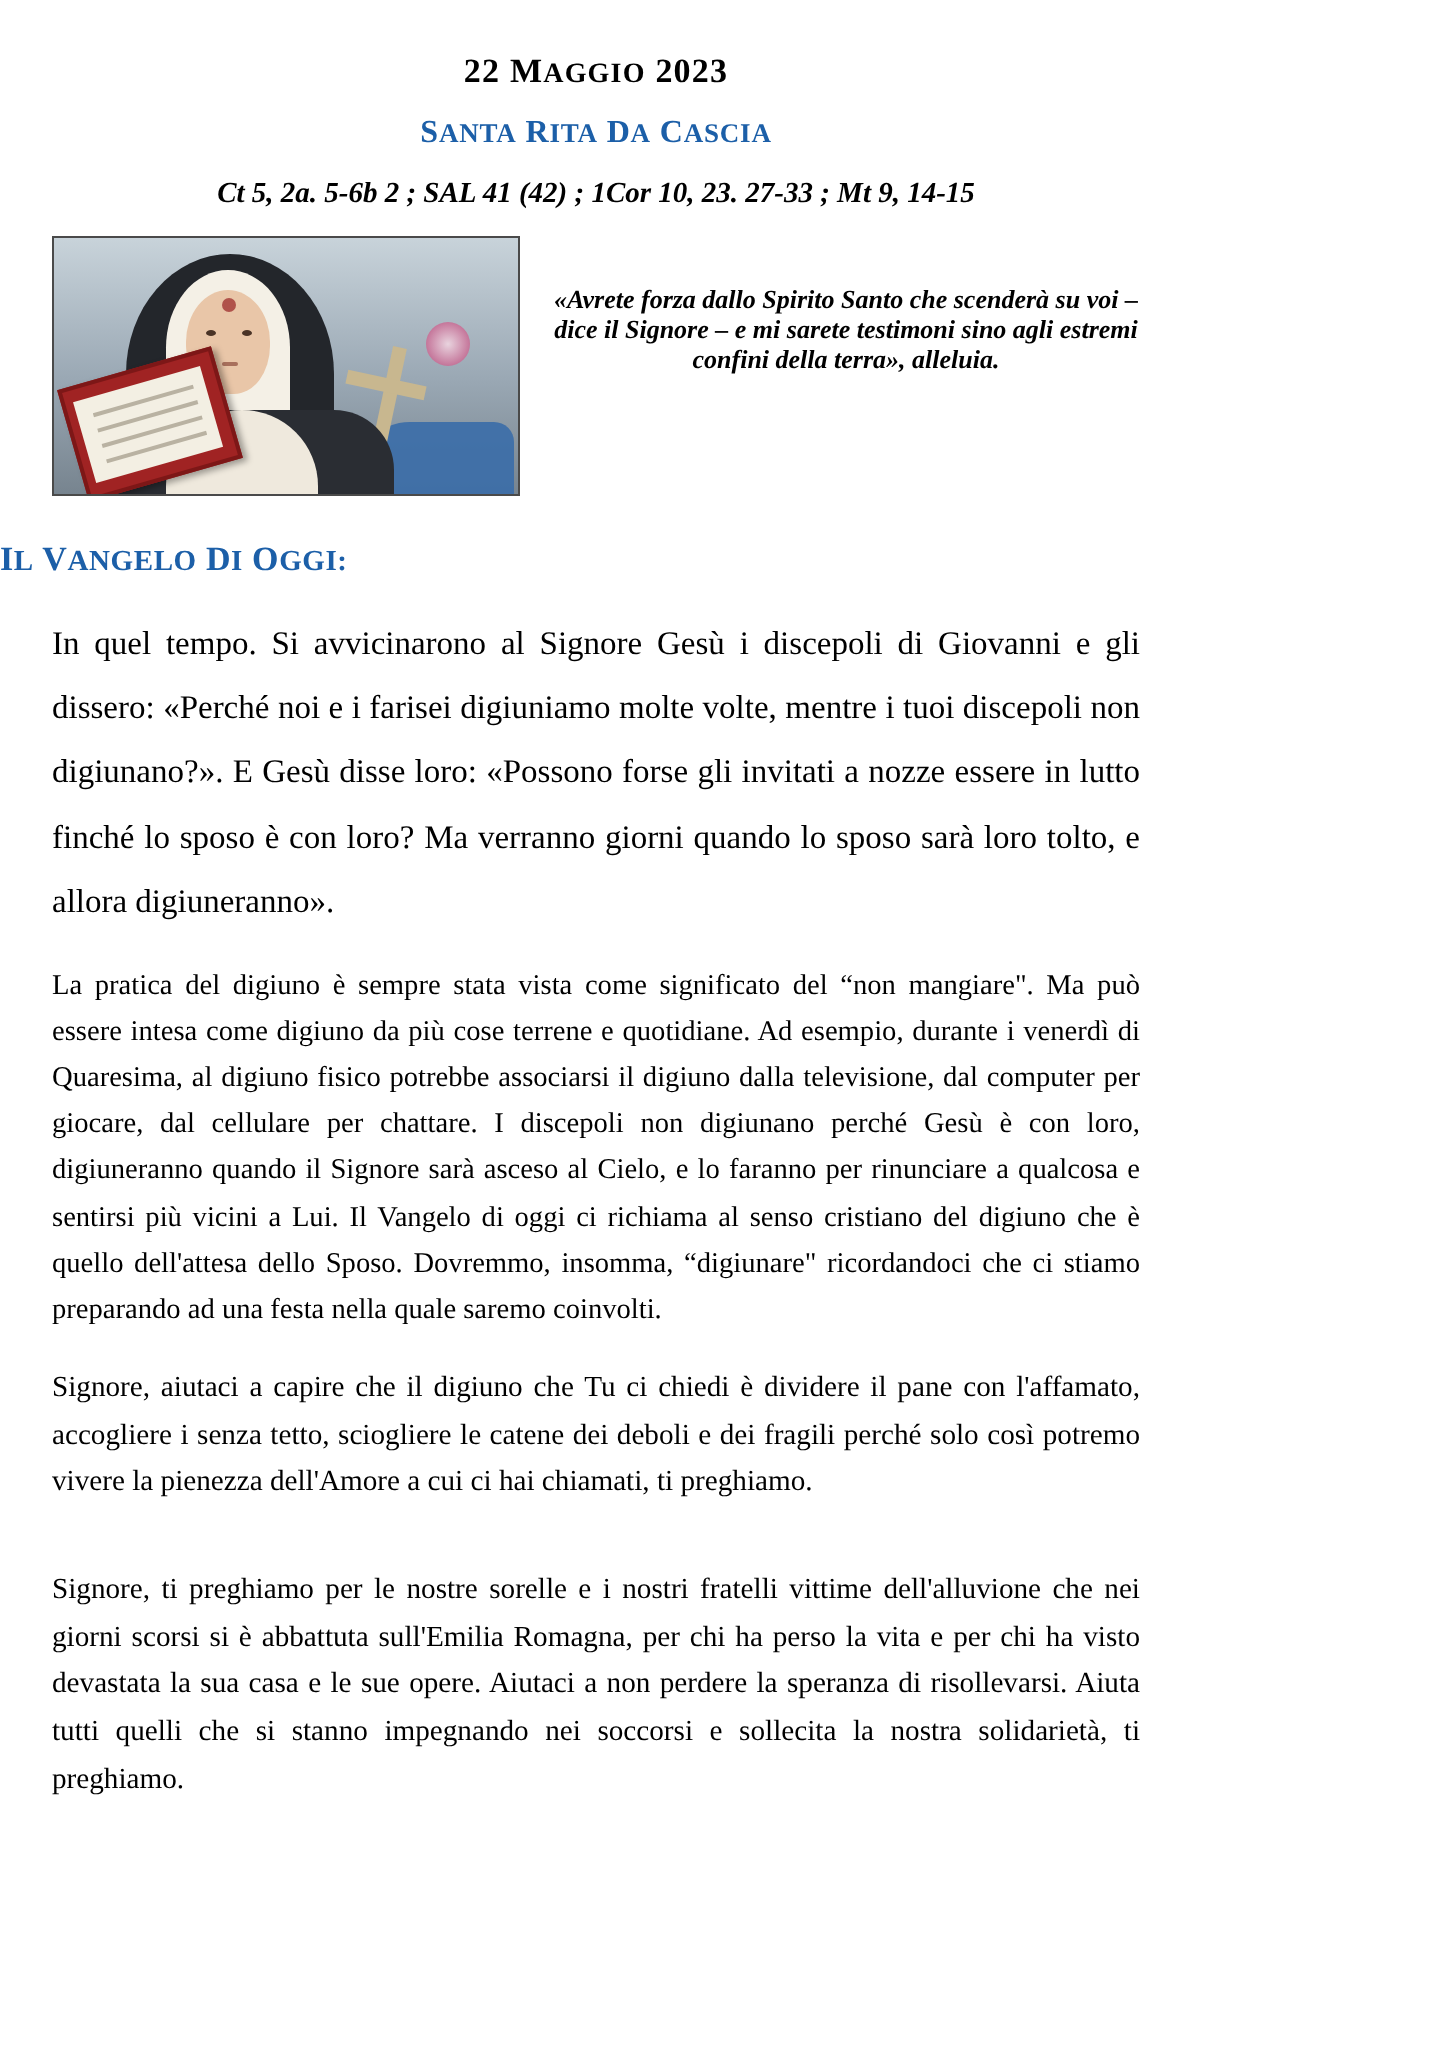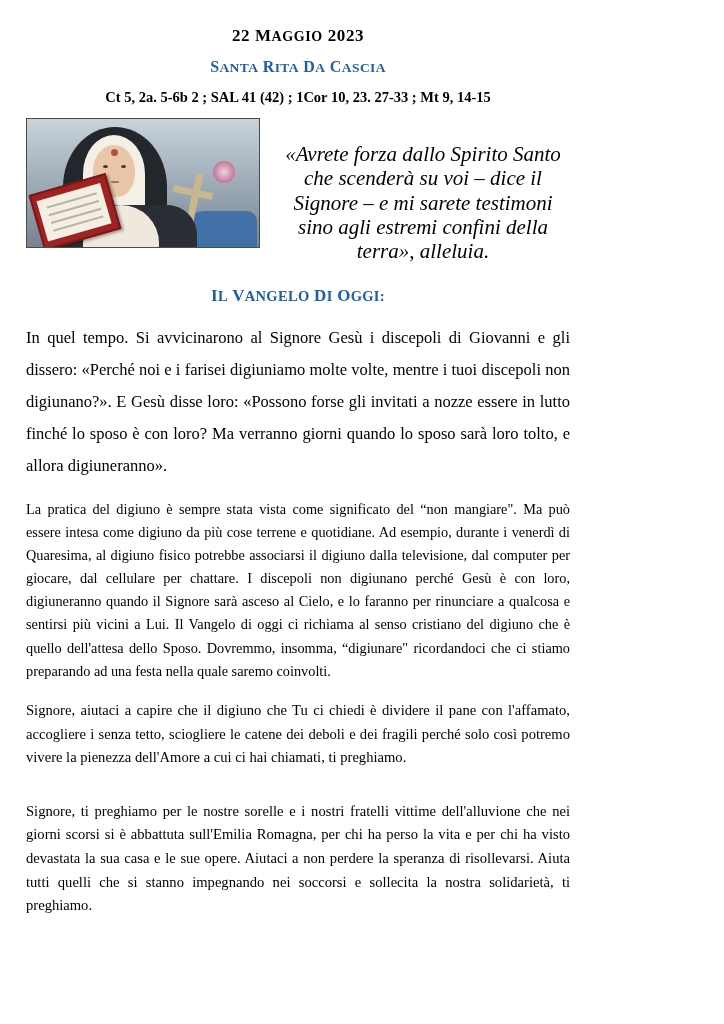--- a/index.html
+++ b/index.html
@@ -57,20 +57,21 @@
     letter-spacing: 0.4px;
   }
   .saint-line .sc {
     font-size: 13.5px;
   }
   .readings-line {
     margin-top: 13px;
     font-weight: bold;
     font-size: 14.5px;
     color: #000000;
+    font-style: italic;
   }
   .banner {
     margin-top: 12px;
     padding: 0 26px;
     display: flex;
     align-items: flex-start;
     gap: 16px;
   }
   .saint-image {
     width: 232px;
@@ -233,27 +234,27 @@
     background: #3c6ea8;
     border-radius: 28px 10px 0 0;
     opacity: 0.92;
   }
   .antiphon {
     flex: 1 1 auto;
     padding-top: 24px;
     text-align: center;
     font-family: "Liberation Serif", serif;
     font-style: italic;
-    font-weight: normal;
-    font-size: 21px;
+    font-weight: bold;
+    font-size: 13px;
     line-height: 1.16;
     color: #000000;
   }
   .section-title {
-    text-align: center;
+    text-align: left;
     font-weight: bold;
     font-size: 17px;
     color: #1c5fa8;
     letter-spacing: 0.3px;
   }
   .section-title .sc { font-size: 14.5px; }
   .gospel-title { margin-top: 22px; }
   .gospel-text {
     margin: 16px 26px 0 26px;
     font-size: 16.5px;

